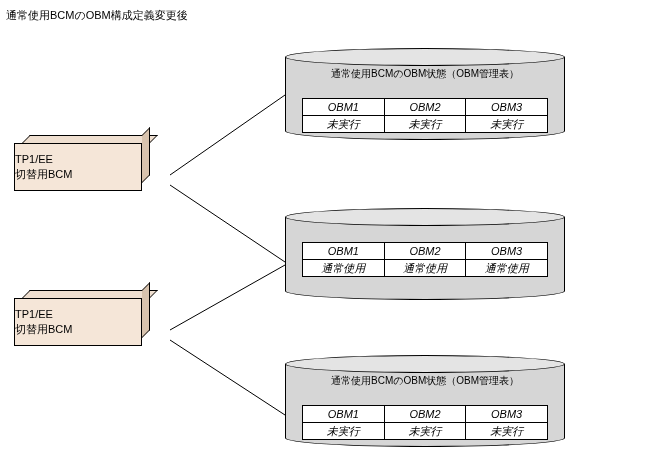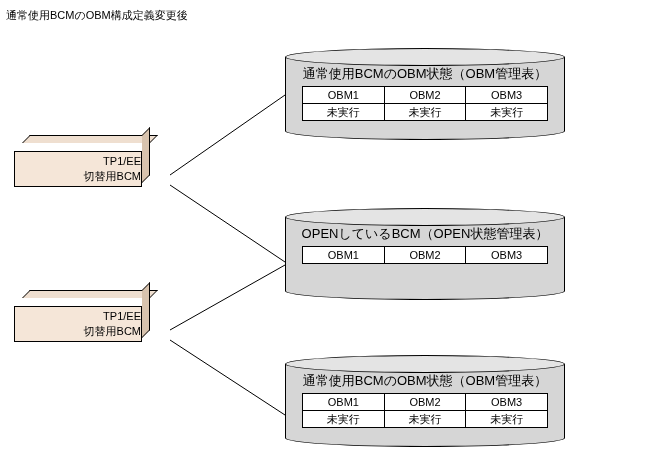--- a/index.html
+++ b/index.html
@@ -65,32 +65,31 @@
     border-left: none;
     box-sizing: border-box;
     transform: skewY(-45deg);
     transform-origin: top left;
   }
   .box3d .face {
     position: absolute;
     left: 0px;
     top: 8px;
     width: 128px;
-    height: 36px;
+    height: 48px;
     background: #f5e6d8;
     border: 1px solid #000;
     box-sizing: border-box;
     display: flex;
     flex-direction: column;
-    align-items: flex-end;
+    align-items: flex-start;
     justify-content: center;
     font-size: 11px;
     line-height: 15px;
     z-index: 2;
-    margin-top: 8px;
   }
 
   
   .cyl {
     position: absolute;
     width: 280px;
     height: 92px;
   }
   .cyl .body {
     position: absolute;
@@ -127,32 +126,33 @@
   }
   .cyl .content {
     position: absolute;
     left: 14px;
     top: 18px;
     width: 252px;
     z-index: 3;
     text-align: center;
   }
   .cyl .title {
-    font-size: 13px;
+    font-size: 10px;
     line-height: 16px;
     margin-bottom: 3px;
     white-space: nowrap;
     text-align: center;
   }
   .cyl table {
     border-collapse: collapse;
     width: 246px;
-    margin: 4px auto;
+    margin: 16px auto;
     background: #ffffff;
     table-layout: fixed;
+    font-style: italic;
   }
   .cyl td {
     border: 1px solid #000;
     font-size: 11px;
     line-height: 14px;
     height: 16px;
     text-align: center;
     padding: 0;
   }
 </style>
@@ -209,27 +209,31 @@
       </tbody>
         </table>
     </div>
   </div>
 
   <div class="cyl" style="left:285px; top:208px;">
     <div class="cap-bottom"></div>
     <div class="body"></div>
     <div class="cap-top"></div>
     <div class="content">
-      <div class="title">OPENしているBCM（OPEN状態管理表）</div>
       <table>
         <tbody>
             <tr>
           <td>OBM1</td>
           <td>OBM2</td>
           <td>OBM3</td>
+        </tr>
+        <tr>
+          <td>通常使用</td>
+          <td>通常使用</td>
+          <td>通常使用</td>
         </tr>
       </tbody>
         </table>
     </div>
   </div>
 
   <div class="cyl" style="left:285px; top:355px;">
     <div class="cap-bottom"></div>
     <div class="body"></div>
     <div class="cap-top"></div>

